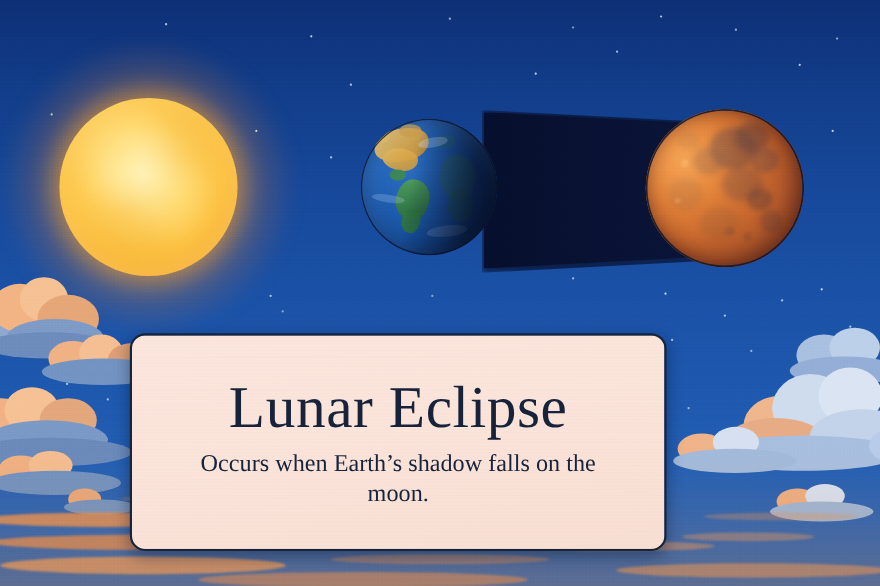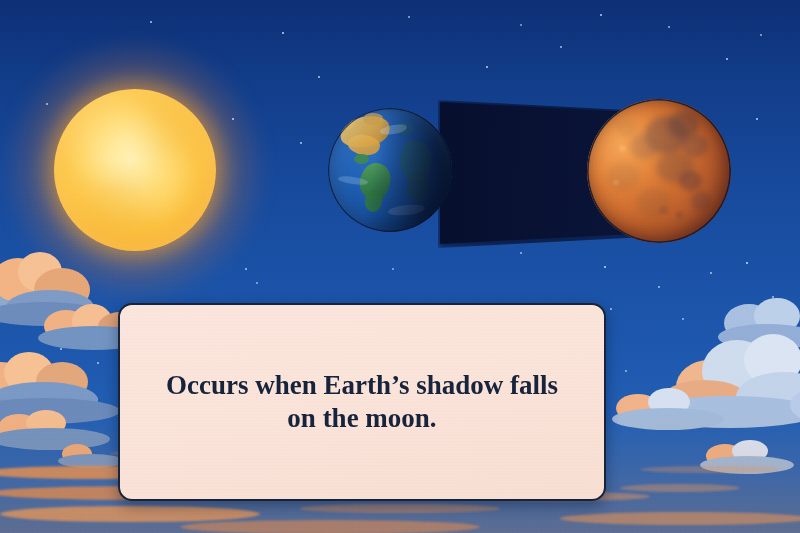--- a/index.html
+++ b/index.html
@@ -138,21 +138,21 @@
     position:absolute;inset:0;border-radius:12px;pointer-events:none;opacity:.35;
     background-image:repeating-linear-gradient(0deg, rgba(160,120,110,.05) 0 1px, rgba(255,255,255,0) 1px 3px);
   }
   .card-title{
     position:relative;
     font-size:54px;line-height:1.02;color:#15223a;
     letter-spacing:.5px;margin:0 0 9px 0;font-weight:400;
   }
   .card-sub{
     position:relative;
-    font-size:27px;line-height:1.24;color:#16233b;margin:0;font-weight:700;
+    font-size:22px;line-height:1.24;color:#16233b;margin:0;font-weight:400;
     max-width:400px;
   }
 </style>
 </head>
 <body>
 
 <div id="stage">
 
   <div class="sky"></div>
 
@@ -321,17 +321,18 @@
     <div class="band" style="left:560px;top:512px;width:250px;height:13px;background:rgba(226,146,90,.6)"></div>
     <div class="band" style="left:620px;top:484px;width:120px;height:8px;background:rgba(230,152,96,.42)"></div>
     <div class="band" style="left:110px;top:450px;width:120px;height:7px;background:rgba(224,145,88,.32)"></div>
     <div class="band" style="left:640px;top:466px;width:140px;height:7px;background:rgba(227,150,94,.35)"></div>
   </div>
 
   <div class="horizon-wash"></div>
 
   <div class="card" style="left:118px;top:303px;width:484px;height:194px;">
     <div class="card-texture"></div>
+    <div class="card-title">Lunar Eclipse</div>
     <div class="card-sub">Occurs when Earth’s shadow falls on the moon.</div>
   </div>
 
   <div class="grain"></div>
 </div>
 
 </body></html>

